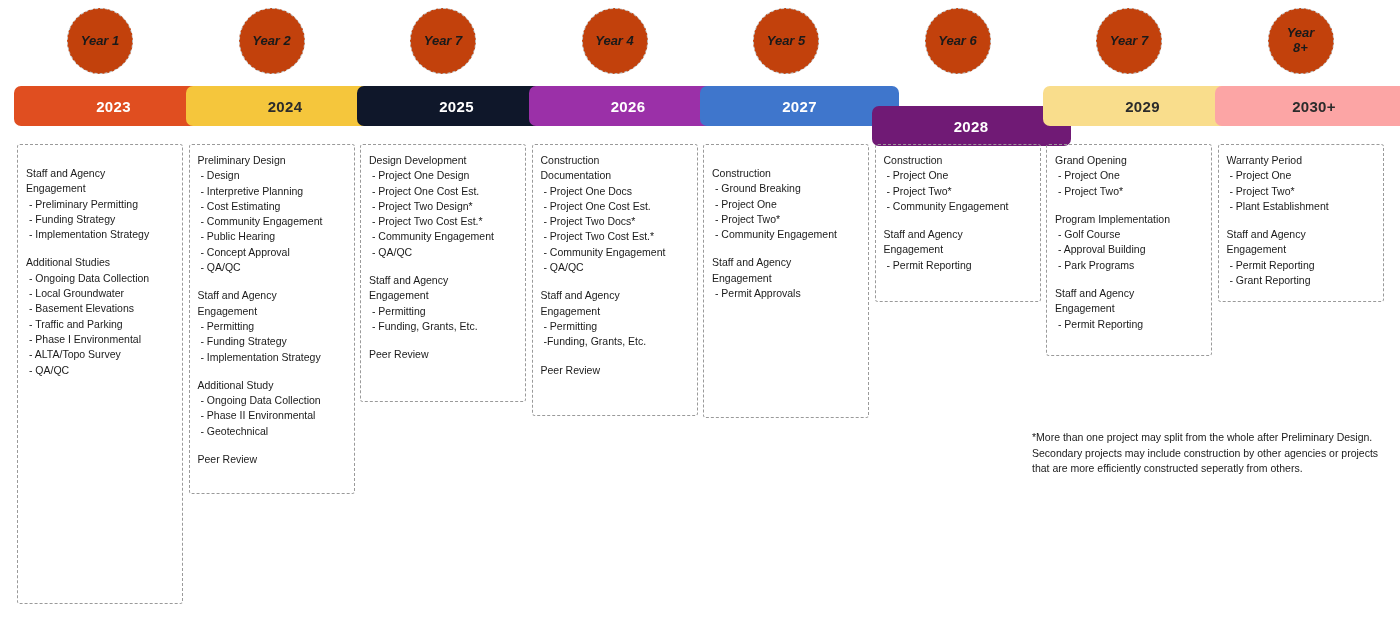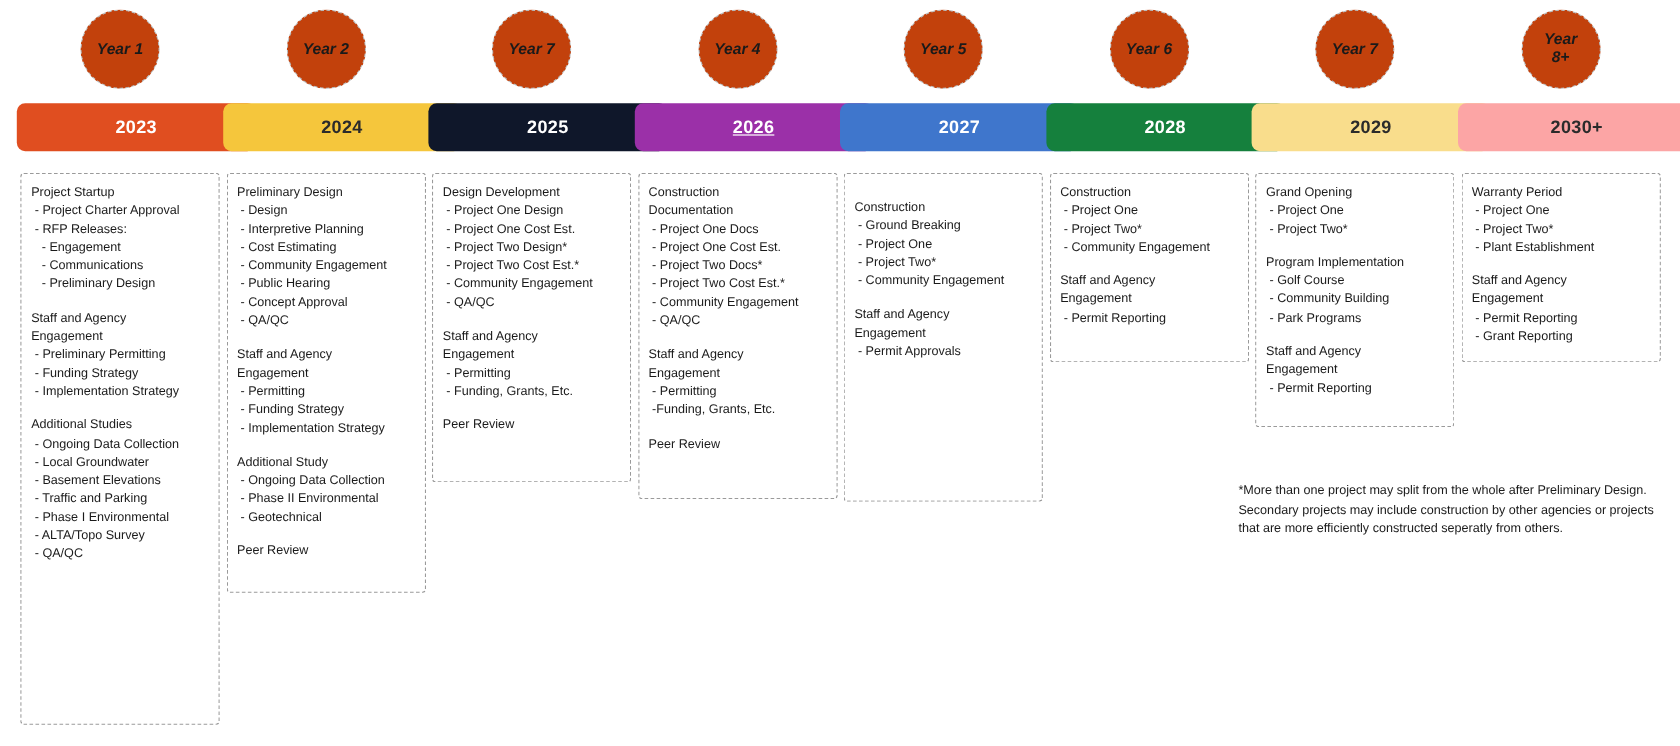--- a/index.html
+++ b/index.html
@@ -85,36 +85,31 @@
   }
   .card p.gap {
     margin-top: 13px;
   }
   .note {
     position: absolute;
     font-size: 10.5px;
     line-height: 15.5px;
     color: #1a1a1a;
     width: 350px;
+    margin-top: 28px;
   }
 </style>
 </head>
 <body>
 
 <div class="timeline">
     <div class="col" style="left: 14px;">
       <div class="year-bubble" style="white-space: pre-line;">Year 1</div>
       <div class="year-bar" style="background: rgb(224, 78, 32);">2023</div>
       <div class="card" style="height: 460px;">
-        <p>Project Startup
- - Project Charter Approval
- - RFP Releases:
-   - Engagement
-   - Communications
-   - Preliminary Design</p>
         <p class="gap">Staff and Agency
 Engagement
  - Preliminary Permitting
  - Funding Strategy
  - Implementation Strategy</p>
         <p class="gap">Additional Studies
  - Ongoing Data Collection
  - Local Groundwater
  - Basement Elevations
  - Traffic and Parking
@@ -160,21 +155,21 @@
  - QA/QC</p>
         <p class="gap">Staff and Agency
 Engagement
  - Permitting
  - Funding, Grants, Etc.</p>
         <p class="gap">Peer Review</p>
       </div>
     </div>
     <div class="col" style="left: 528.5px;">
       <div class="year-bubble" style="white-space: pre-line;">Year 4</div>
-      <div class="year-bar" style="background: rgb(155, 48, 168); text-decoration: underline;">2026</div>
+      <div class="year-bar" style="background: rgb(155, 48, 168);">2026</div>
       <div class="card" style="height: 272px;">
         <p>Construction
 Documentation
  - Project One Docs
  - Project One Cost Est.
  - Project Two Docs*
  - Project Two Cost Est.*
  - Community Engagement
  - QA/QC</p>
         <p class="gap">Staff and Agency
@@ -193,41 +188,41 @@
  - Project One
  - Project Two*
  - Community Engagement</p>
         <p class="gap">Staff and Agency
 Engagement
  - Permit Approvals</p>
       </div>
     </div>
     <div class="col" style="left: 871.5px;">
       <div class="year-bubble" style="white-space: pre-line;">Year 6</div>
-      <div class="year-bar" style="background: #15803d;">2028</div>
+      <div class="year-bar" style="background: #701a75; margin-top: 20px;">2028</div>
       <div class="card" style="height: 158px;">
         <p>Construction
  - Project One
  - Project Two*
  - Community Engagement</p>
         <p class="gap">Staff and Agency
 Engagement
  - Permit Reporting</p>
       </div>
     </div>
     <div class="col" style="left: 1043px;">
       <div class="year-bubble" style="white-space: pre-line;">Year 7</div>
       <div class="year-bar dark-text" style="background: rgb(249, 221, 140);">2029</div>
       <div class="card" style="height: 212px;">
         <p>Grand Opening
  - Project One
  - Project Two*</p>
         <p class="gap">Program Implementation
  - Golf Course
- - Community Building
+ - Approval Building
  - Park Programs</p>
         <p class="gap">Staff and Agency
 Engagement
  - Permit Reporting</p>
       </div>
     </div>
     <div class="col" style="left: 1214.5px;">
       <div class="year-bubble" style="white-space: pre-line;">Year
 8+</div>
       <div class="year-bar dark-text" style="background: #fca5a5;">2030+</div>

